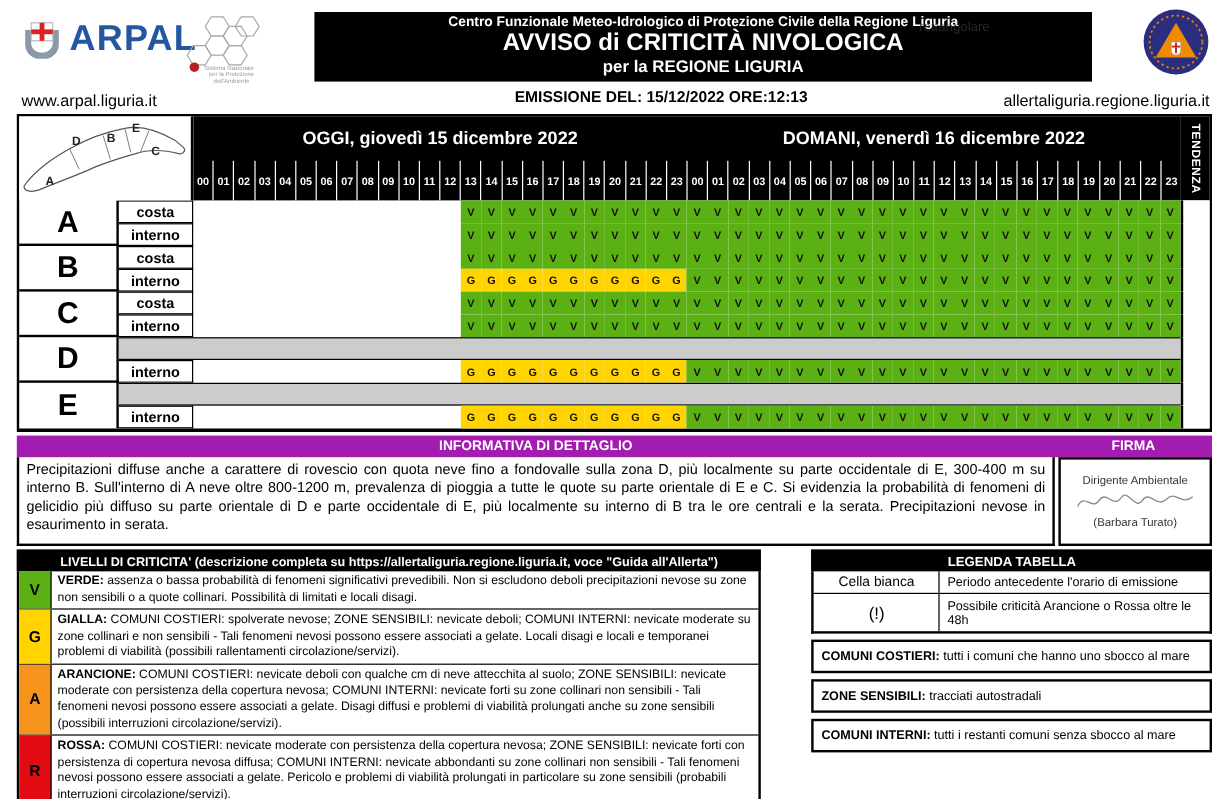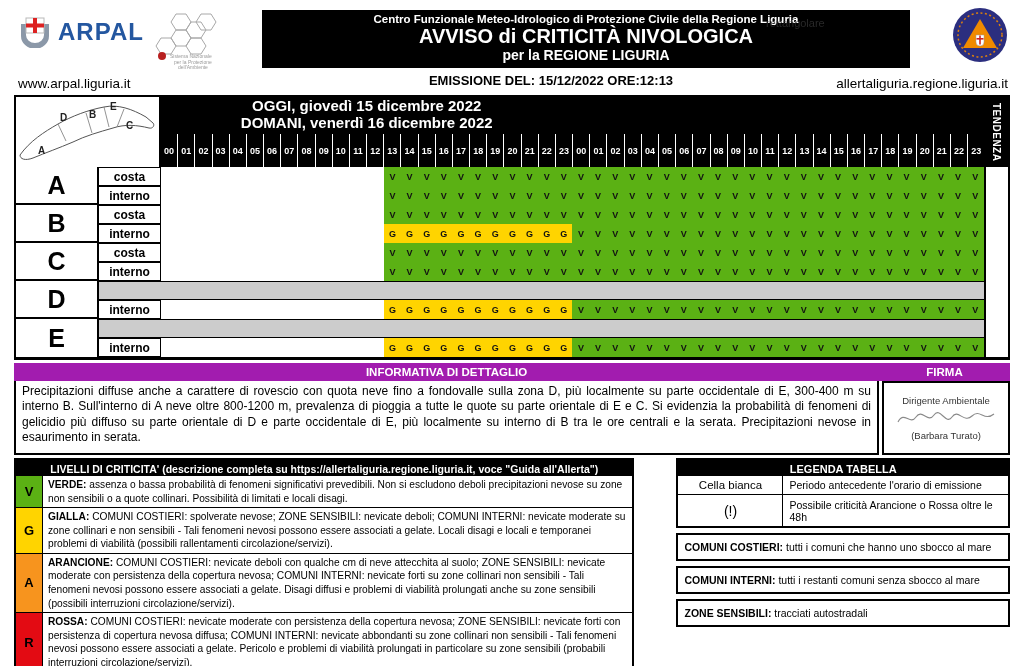--- a/index.html
+++ b/index.html
@@ -1,38 +1,38 @@
 <!DOCTYPE html>
 <html><head>
 <meta charset="utf-8">
 <style>
   * { margin:0; padding:0; box-sizing:border-box; }
   html,body { background:#fff; }
   body { width:1024px; height:666px; position:relative; font-family:"Liberation Sans", sans-serif; color:#000; overflow:hidden; }
 
   
   .hdr-arpal { position:absolute; left:18px; top:16px; display:flex; align-items:center; gap:6px; }
-  .arpal-word { font-size:24px; font-weight:bold; color:#2457a0; letter-spacing:1px; }
+  .arpal-word { font-size:30px; font-weight:bold; color:#2457a0; letter-spacing:1px; }
   .hdr-snpa { position:absolute; left:148px; top:12px; }
   .titlebox { position:absolute; left:262px; top:10px; width:648px; height:58px; background:#000; color:#fff; text-align:center; padding-top:3px; }
   .titlebox .t1 { font-size:11.5px; font-weight:bold; }
   .titlebox .t2 { font-size:20px; font-weight:bold; line-height:1.1; }
   .titlebox .t3 { font-size:14px; font-weight:bold; }
   .artifact { position:absolute; left:766px; top:17px; font-size:11px; color:#4a4a4a; opacity:.55; z-index:5; }
   .emission { position:absolute; left:262px; top:73px; width:578px; text-align:center; font-size:13px; font-weight:bold; }
   .url-left { position:absolute; left:18px; top:76px; font-size:13.5px; }
   .url-right { position:absolute; right:16px; top:76px; font-size:13.5px; }
   .pclogo { position:absolute; left:952px; top:7px; }
 
   
   .maintable { position:absolute; left:14px; top:95px; width:996px; border:2px solid #000; border-bottom-width:3px; background:#fff; }
   .thead { display:flex; height:70px; }
   .map-cell { width:145px; border-right:2px solid #000; background:#fff; position:relative; }
   .hours-wrap { flex:1; display:flex; flex-direction:column; background:#000; }
-  .day-row { height:37px; display:flex; color:#fff;flex-direction:column; }
+  .day-row { height:37px; display:flex; color:#fff; }
   .day { width:50%; display:flex; align-items:center; justify-content:center; font-size:15px; font-weight:bold; }
   .hour-row { height:33px; display:flex; }
   .hour-cell { flex:1 1 0; display:flex; align-items:center; justify-content:center; color:#fff; font-size:9px; font-weight:bold; border-left:1px solid #fff; }
   .hour-cell:first-child { border-left:none; }
   .tend-head { width:24px; background:#000; color:#fff; display:flex; align-items:center; justify-content:center; writing-mode:vertical-rl; font-size:10px; font-weight:bold; letter-spacing:.5px; }
   .zone-row { display:flex; }
   .zl { width:83px; border-right:2px solid #000; border-bottom:2px solid #000; display:flex; align-items:center; justify-content:center; font-size:25px; font-weight:bold; }
   .zone-row:last-child .zl { border-bottom:none; }
   .zbands { flex:1; display:flex; flex-direction:column; }
   .band-row { height:19px; display:flex; }
@@ -711,17 +711,17 @@
           <div class="leg-label">Cella bianca</div>
           <div class="leg-text">Periodo antecedente l'orario di emissione</div>
         </div>
         <div class="leg-row tall">
           <div class="leg-label">(!)</div>
           <div class="leg-text">Possibile criticità Arancione o Rossa oltre le 48h</div>
         </div>
       </div>
     <div>
         <div class="leg-note"><b>COMUNI COSTIERI: </b>tutti i comuni che hanno uno sbocco al mare</div>
+        <div class="leg-note"><b>ZONE SENSIBILI: </b>tracciati autostradali</div>
         <div class="leg-note"><b>COMUNI INTERNI: </b>tutti i restanti comuni senza sbocco al mare</div>
-        <div class="leg-note"><b>ZONE SENSIBILI: </b>tracciati autostradali</div>
       </div>
   </div>
 </div>
 
 </body></html>

